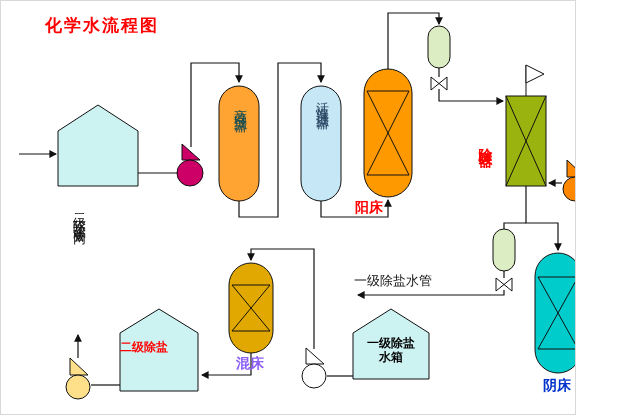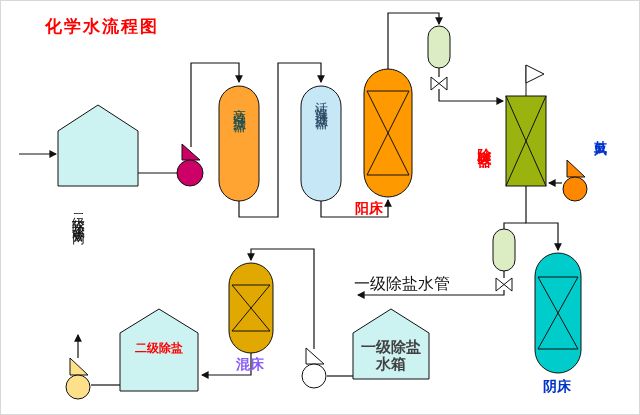--- a/index.html
+++ b/index.html
@@ -1,39 +1,39 @@
 <!DOCTYPE html>
 <html><head>
 <meta charset="utf-8">
 <style>
   html,body{margin:0;padding:0;background:#fff;}
   .canvas{
     position:relative;
-    width:640px;height:415px;
+    width:576px;height:415px;
     background:#ffffff;
     border:1px solid #d8d8d8;
     box-sizing:border-box;
     overflow:hidden;
-    font-family:Liberation Sans, sans-serif;
+    font-family:Liberation Mono, monospace;
   }
   svg{position:absolute;left:0;top:0;}
   .pipe{fill:none;stroke:#111;stroke-width:1.2;}
   .inner{stroke:#111;stroke-width:1;}
   .lbl{position:absolute;line-height:1.15;white-space:nowrap;}
   .vtext{writing-mode:vertical-rl;text-orientation:upright;letter-spacing:3px;}
   .title{left:44px;top:16px;font-size:17px;font-weight:bold;color:#ff0000;letter-spacing:2px;}
   .v1lbl{left:230px;top:97px;font-size:13px;color:#1d4f4f;}
   .v2lbl{left:312px;top:91px;font-size:13px;color:#2c4a66;}
   .yanglbl{left:354px;top:199px;font-size:14px;font-weight:bold;color:#ff0000;}
   .chutanlbl{left:476px;top:136px;font-size:14px;font-weight:bold;color:#ff0000;}
   .gufenglbl{left:591px;top:129px;font-size:13px;font-weight:bold;color:#0033cc;}
   .yinlbl{left:542px;top:377px;font-size:14px;font-weight:bold;color:#0033cc;}
-  .yijilbl{left:353px;top:274px;font-size:16px;color:#111;}
-  .tank1lbl{left:352px;top:337px;width:76px;text-align:center;font-size:15px;font-weight:bold;color:#404040;}
-  .tank2lbl{left:119px;top:341px;width:78px;text-align:center;font-size:12px;font-weight:bold;color:#ff0000;}
+  .yijilbl{left:353px;top:274px;font-size:13px;color:#111;}
+  .tank1lbl{left:352px;top:337px;width:76px;text-align:center;font-size:12px;font-weight:bold;color:#000000;}
+  .tank2lbl{left:119px;top:341px;width:78px;text-align:left;font-size:12px;font-weight:bold;color:#ff0000;}
   .hunlbl{left:235px;top:355px;font-size:14px;font-weight:bold;color:#8b5cf6;}
   .erjilbl{left:69px;top:203px;font-size:13px;color:#111;}
 </style>
 </head>
 <body>
 
 <div class="canvas">
 
   <svg width="640" height="415" viewBox="0 0 640 415">
     <defs>

